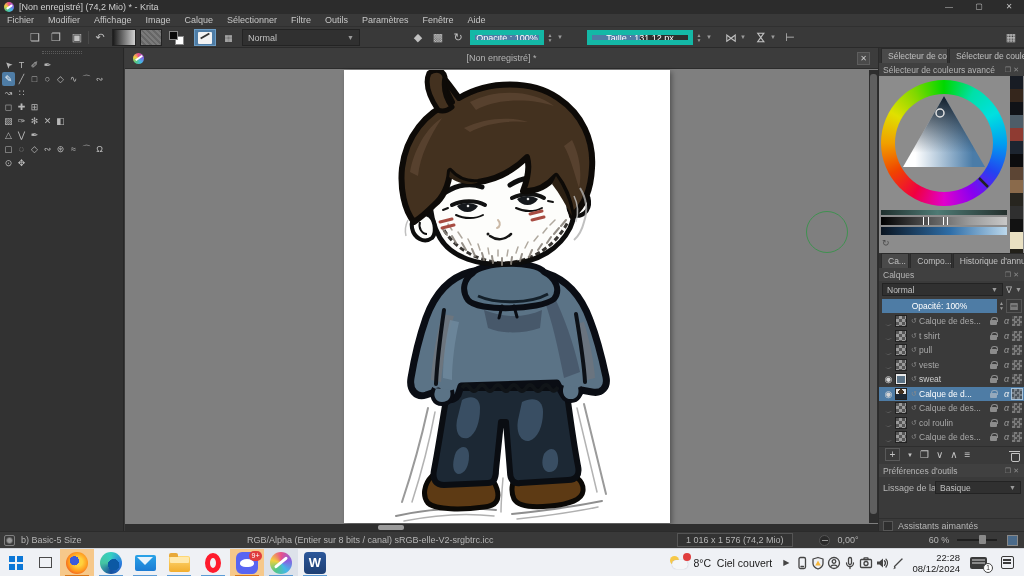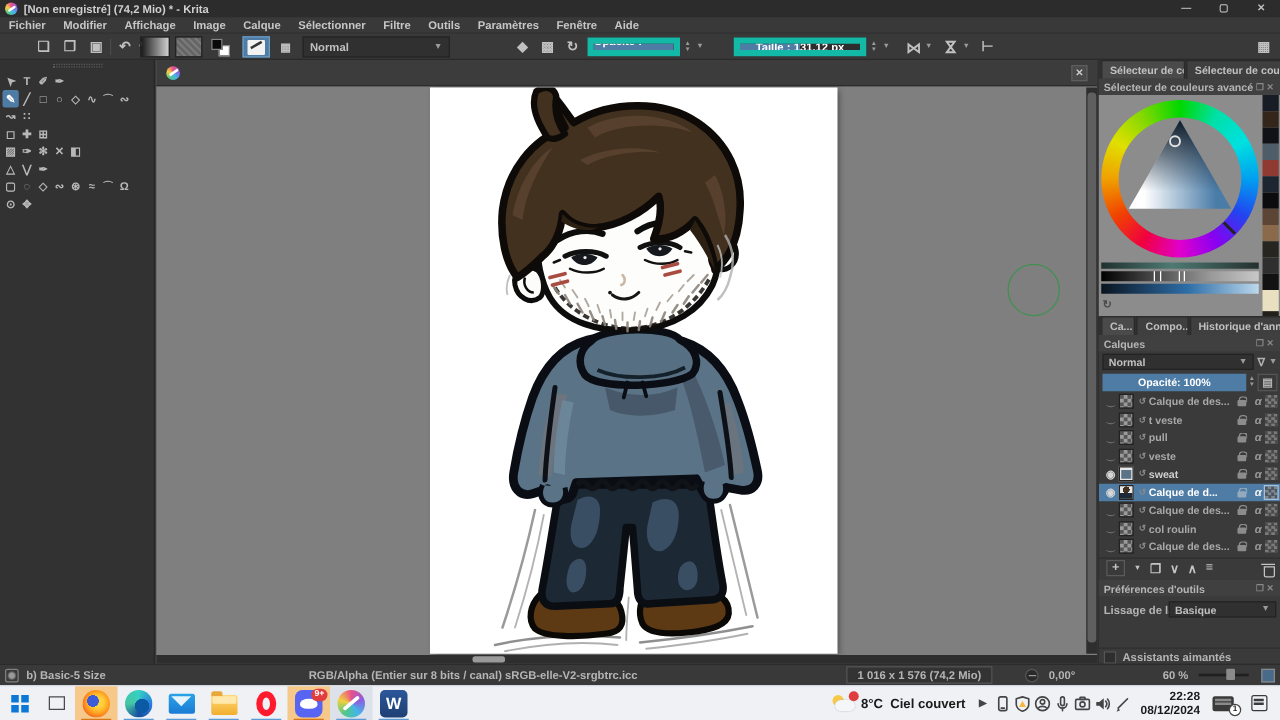--- a/index.html
+++ b/index.html
@@ -1,18 +1,18 @@
 <!DOCTYPE html>
 <html><head>
 <meta charset="utf-8">
 <style>
   * { margin:0; padding:0; box-sizing:border-box; }
   html,body { width:1024px; height:576px; overflow:hidden; }
   body { font-family:"Liberation Sans", sans-serif; background:#3a3a3a; position:relative; font-size:9px; color:#c8c8c8; }
-  .abs { position:absolute;font-weight:bold; }
+  .abs { position:absolute; }
 
   
   #titlebar { left:0; top:0; width:1024px; height:14px; background:#2c2c2c; display:flex; align-items:center; }
   #krita-logo { width:10px; height:10px; margin:0 5px 0 4px; border-radius:50%;
      background:conic-gradient(#e94f8a,#8a5fe0,#45b6e8,#51c788,#f2d13d,#e94f8a); position:relative; }
   #krita-logo::after{content:"";position:absolute;left:2px;top:4px;width:7px;height:2px;background:#fff;transform:rotate(-35deg);border-radius:1px;}
   #title-text { color:#cfcfcf; font-size:9px; }
   #winbtns { margin-left:auto; display:flex; height:14px; }
   .winbtn { width:30px; text-align:center; line-height:14px; color:#c2c2c2; font-size:8px; }
 
@@ -321,20 +321,21 @@
       <div class="tool-row">
         <span class="tool">⊙</span>
         <span class="tool">✥</span>
       </div>
     </div>
 </div>
 
 <div class="abs" id="canvas-region"></div>
 <div class="abs" id="doc-tabbar">
   <span id="doc-tab-icon"></span>
+  <span id="doc-tab-title">[Non enregistré]  *</span>
   <span id="doc-close">✕</span>
 </div>
 
 <div class="abs" id="document">
   <svg width="326" height="453" viewBox="0 0 326 453">
 
     <g fill="none" stroke-linecap="round">
       <path d="M84 338 C77 370 68 402 58 432" stroke="#9a9a9a" stroke-width="2"></path>
       <path d="M91 342 C85 374 77 404 68 432" stroke="#b3b3b3" stroke-width="1.5"></path>
       <path d="M240 334 C248 366 255 396 262 424" stroke="#9a9a9a" stroke-width="2"></path>
@@ -518,21 +519,21 @@
         <span class="ldec">↺</span>
         <span class="lname">Calque de des...</span>
         <span class="llock"></span>
         <span class="lalpha">α</span>
         <span class="lchk"></span>
       </div>
       <div class="lrow">
         <span class="leye closed">⌒</span>
         <span class="lthumb t-checker"></span>
         <span class="ldec">↺</span>
-        <span class="lname">t veste</span>
+        <span class="lname">t shirt</span>
         <span class="llock"></span>
         <span class="lalpha">α</span>
         <span class="lchk"></span>
       </div>
       <div class="lrow">
         <span class="leye closed">⌒</span>
         <span class="lthumb t-checker"></span>
         <span class="ldec">↺</span>
         <span class="lname">pull</span>
         <span class="llock"></span>

